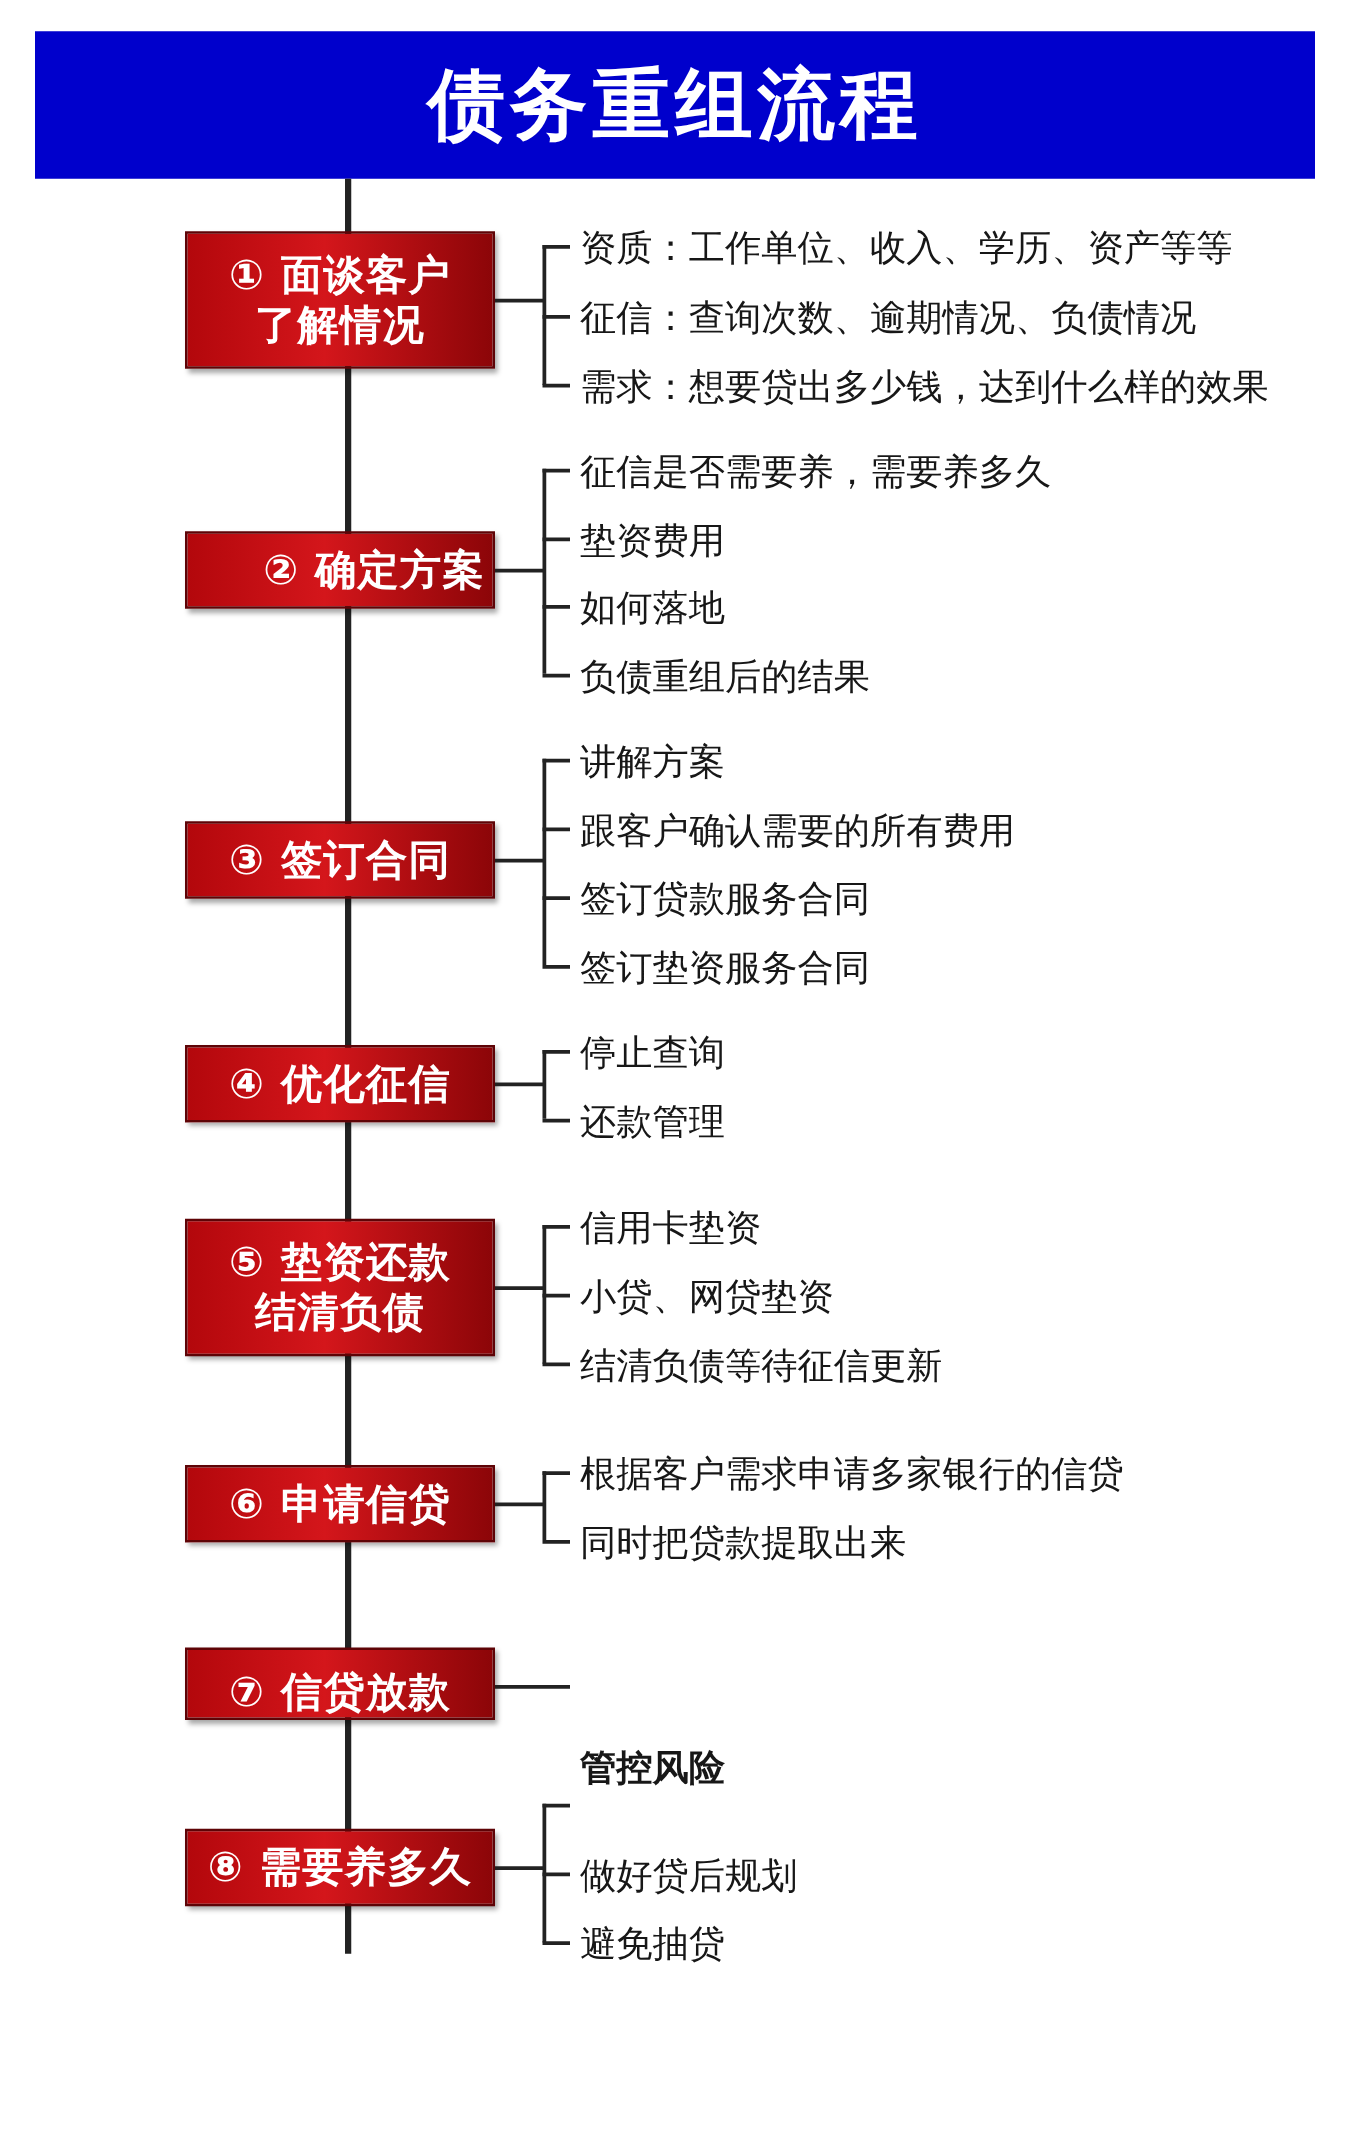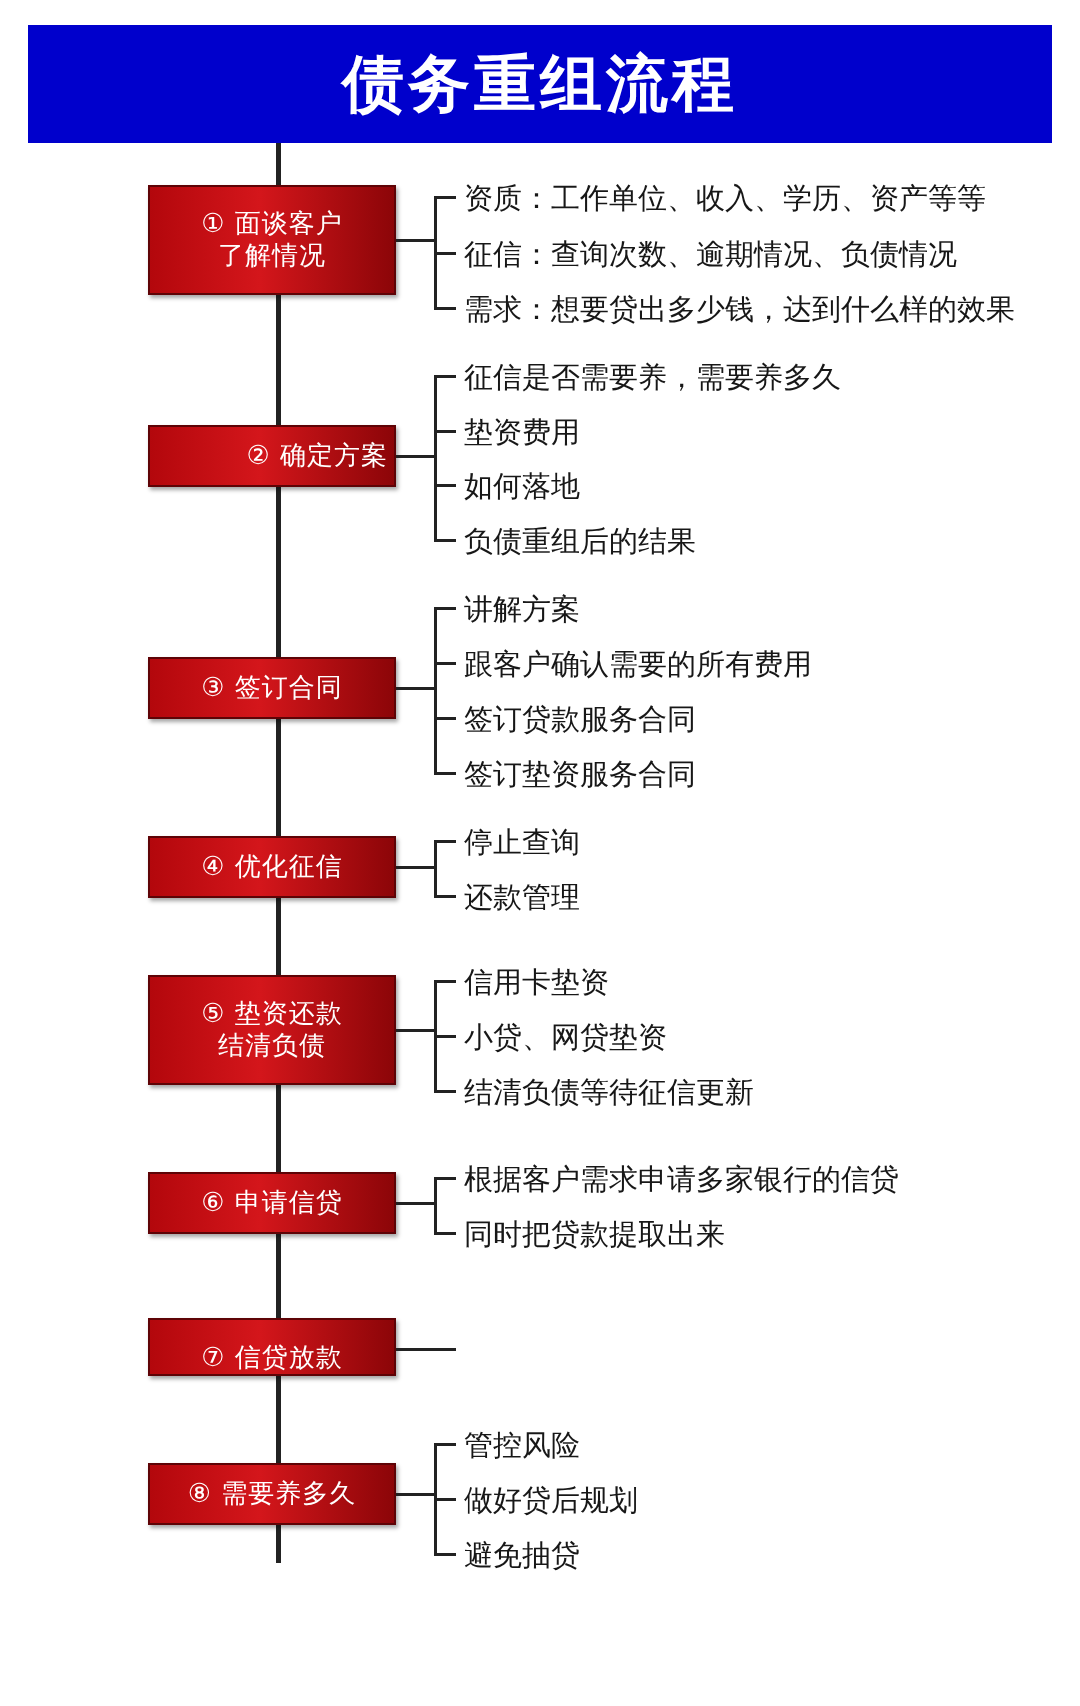--- a/index.html
+++ b/index.html
@@ -56,22 +56,22 @@
   
   .step-box {
     position: absolute;
     background: linear-gradient(to right, #b3070c 0%, #d4161b 45%, #8c0508 100%);
     border: 2px solid #5e0306;
     box-sizing: border-box;
     display: flex;
     align-items: center;
     justify-content: center;
     color: #ffffff;
-    font-weight: normal;
-    font-size: 26px;
+    font-weight: bold;
+    font-size: 33px;
     line-height: 1.22;
     text-align: center;
     letter-spacing: 1px;
     box-shadow: 2px 3px 4px rgba(0,0,0,0.35);
   }
   .step-box .label {
     white-space: pre-line;
     padding: 0 6px;
   }
 
@@ -188,17 +188,17 @@
   <div class="hline" style="left:396px; top:1348px; width:60px;"></div>
 
   <div class="step-box" style="left:148px; top:1463px; width:248px; height:62px;">
     <span class="label">⑧ 需要养多久</span>
   </div>
   <div class="hline" style="left:396px; top:1493px; width:40px;"></div>
   <div class="vline" style="left:434px; top:1443px; height:111px;"></div>
   <div class="hline" style="left:434px; top:1443px; width:22px;"></div>
   <div class="hline" style="left:434px; top:1498px; width:22px;"></div>
   <div class="hline" style="left:434px; top:1553px; width:22px;"></div>
-  <div class="detail" style="left:464px; top:1427px;">管控风险</div>
+  <div class="detail" style="left:464px; top:1396px;font-weight:bold;">管控风险</div>
   <div class="detail" style="left:464px; top:1482px;">做好贷后规划</div>
   <div class="detail" style="left:464px; top:1537px;">避免抽贷</div>
 
 </div>
 
 </body></html>

